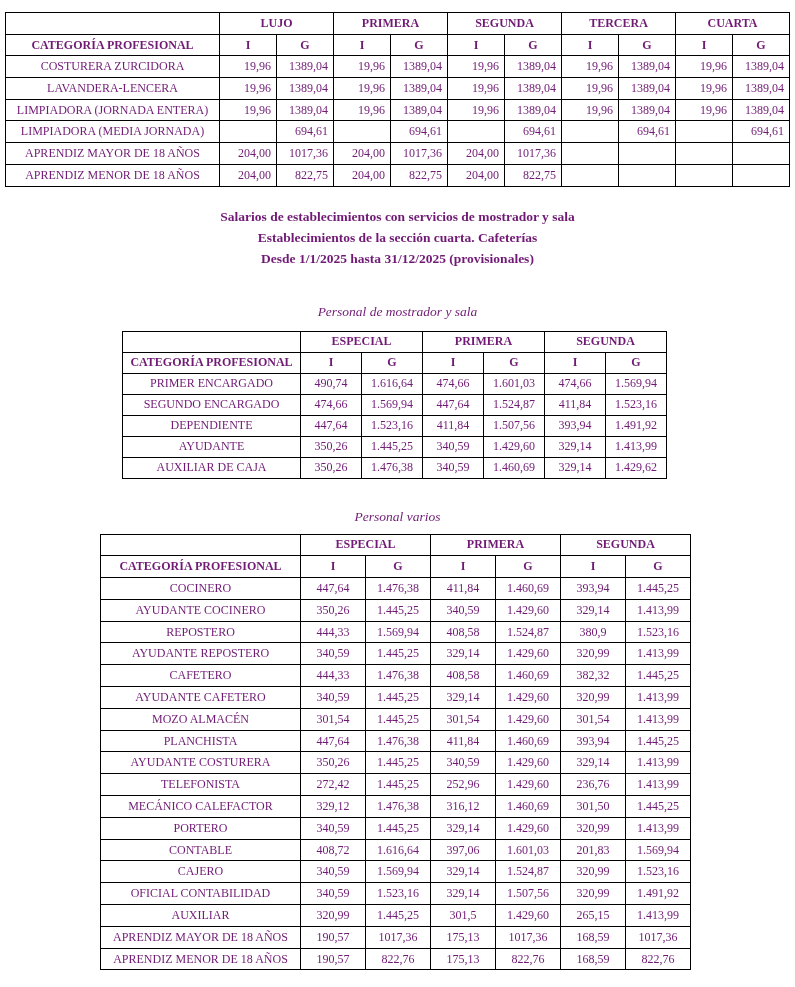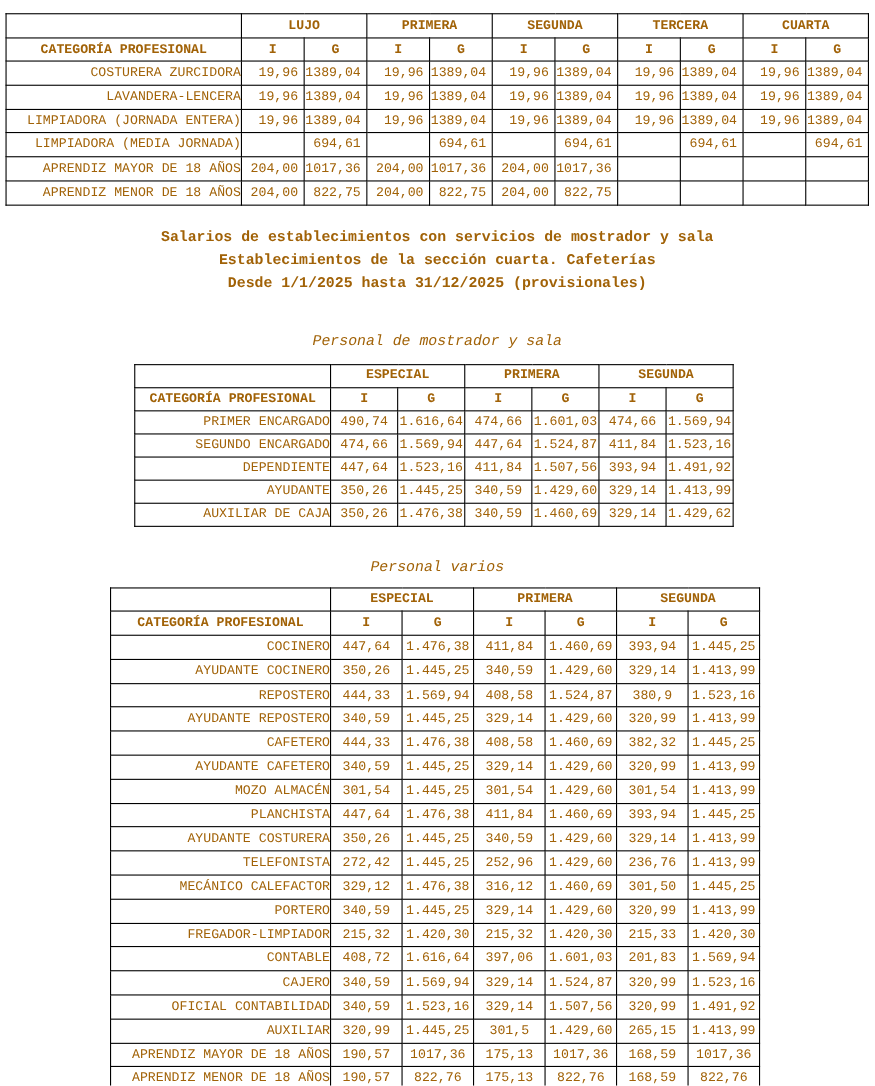--- a/index.html
+++ b/index.html
@@ -1,26 +1,26 @@
 <!DOCTYPE html>
 <html><head>
 <meta charset="utf-8">
 <style>
   html,body { margin:0; padding:0; background:#ffffff; }
   .page {
-    width:795px; height:987px; background:#ffffff; color:#a16207;
-    font-family:Liberation Mono, monospace; overflow:hidden; position:relative;
+    width:795px; height:987px; background:#ffffff; color:#701a75;
+    font-family:Liberation Serif, serif; overflow:hidden; position:relative;
   }
   table.tbl { border-collapse:collapse; table-layout:fixed; }
   table.tbl td {
     border:1px solid #000; font-size:12px; line-height:13px;
     padding:0; white-space:nowrap; overflow:hidden; vertical-align:middle;
   }
   td.hdr { font-weight:bold; text-align:center; }
-  td.cat { text-align:right; padding-left:4px; }
+  td.cat { text-align:center; padding-left:4px; }
   td.num { text-align:center; }
   td.nb  { border:none; }
   .t1 { margin:12px 0 0 5px; }
   .t1 td { height:20.7px; }
   .t1 td.num { text-align:right; padding-right:5px; }
   .t2 { margin:9px 0 0 122px; }
   .t2 td { height:20px; }
   .t3 { margin:7px 0 0 100px; }
   .t3 td { height:20.8px; }
   .titles { margin-top:19px; text-align:center; font-weight:bold; font-size:13.5px; line-height:21px; }
@@ -362,29 +362,20 @@
         <tr>
           <td class="cat">PORTERO</td>
           <td class="num">340,59</td>
           <td class="num">1.445,25</td>
           <td class="num">329,14</td>
           <td class="num">1.429,60</td>
           <td class="num">320,99</td>
           <td class="num">1.413,99</td>
         </tr>
         <tr>
-          <td class="cat">FREGADOR-LIMPIADOR</td>
-          <td class="num">215,32</td>
-          <td class="num">1.420,30</td>
-          <td class="num">215,32</td>
-          <td class="num">1.420,30</td>
-          <td class="num">215,33</td>
-          <td class="num">1.420,30</td>
-        </tr>
-        <tr>
           <td class="cat">CONTABLE</td>
           <td class="num">408,72</td>
           <td class="num">1.616,64</td>
           <td class="num">397,06</td>
           <td class="num">1.601,03</td>
           <td class="num">201,83</td>
           <td class="num">1.569,94</td>
         </tr>
         <tr>
           <td class="cat">CAJERO</td>

